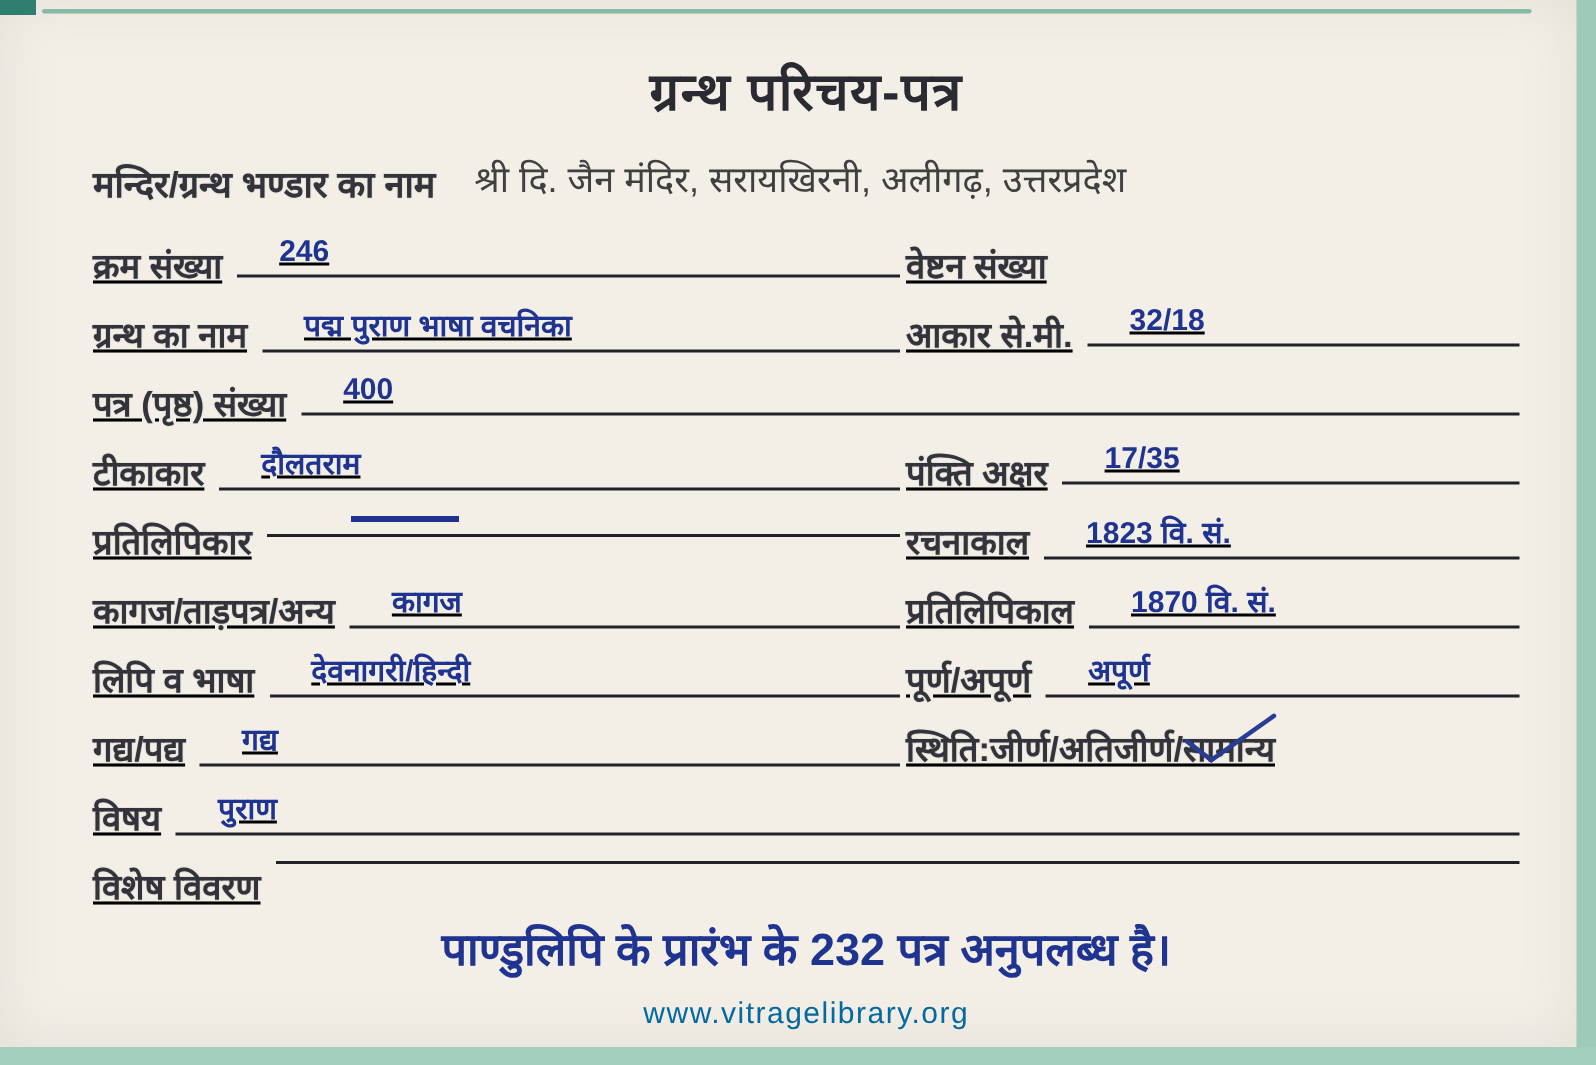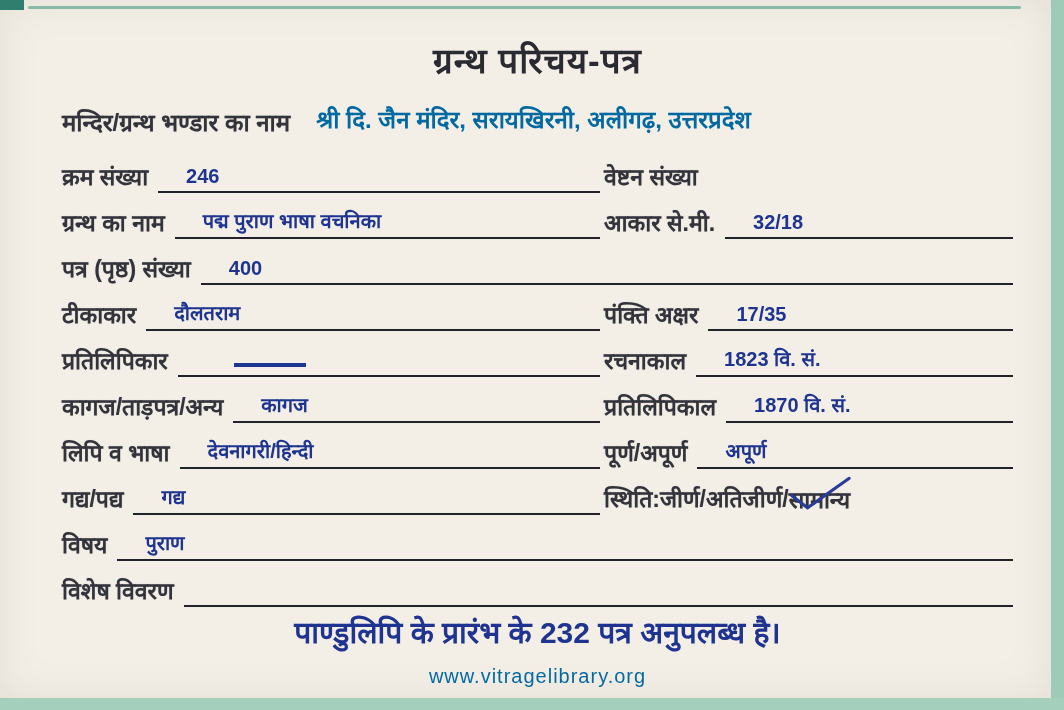--- a/index.html
+++ b/index.html
@@ -42,22 +42,23 @@
   .header-row .label { font-size: 24px; }
   .header-row .value { margin-left: 26px; font-size: 24px; }
 
   .row {
     display: flex;
     height: 46px;
     align-items: flex-end;
   }
   .cell {
     display: flex;
-    align-items: flex-end;
+    align-items: flex-start;
     min-width: 0;
+    text-decoration: underline;
   }
   .cell.left  { flex: 0 0 57%; padding-right: 4px; box-sizing: border-box; }
   .cell.right { flex: 1 1 auto; }
   .cell.full  { flex: 1 1 auto; }
 
   .label {
     font-size: 23px;
     font-weight: 700;
     color: #33333c;
     white-space: nowrap;
@@ -75,21 +76,21 @@
   .value {
     position: relative;
     top: -3px;
     font-size: 20px;
     font-weight: 700;
     color: #1e3490;
     white-space: nowrap;
     margin-left: 28px;
     margin-right: 10px;
   }
-  .header-row .value { color: #0369a1; font-weight: 700; }
+  .header-row .value { color: #404040; font-weight: 400; }
 
   .blank-dash {
     display: inline-block;
     width: 72px;
     border-top: 4px solid #1e3490;
     margin: 0 0 8px 56px;
   }
 
   .checked-word {
     position: relative;

